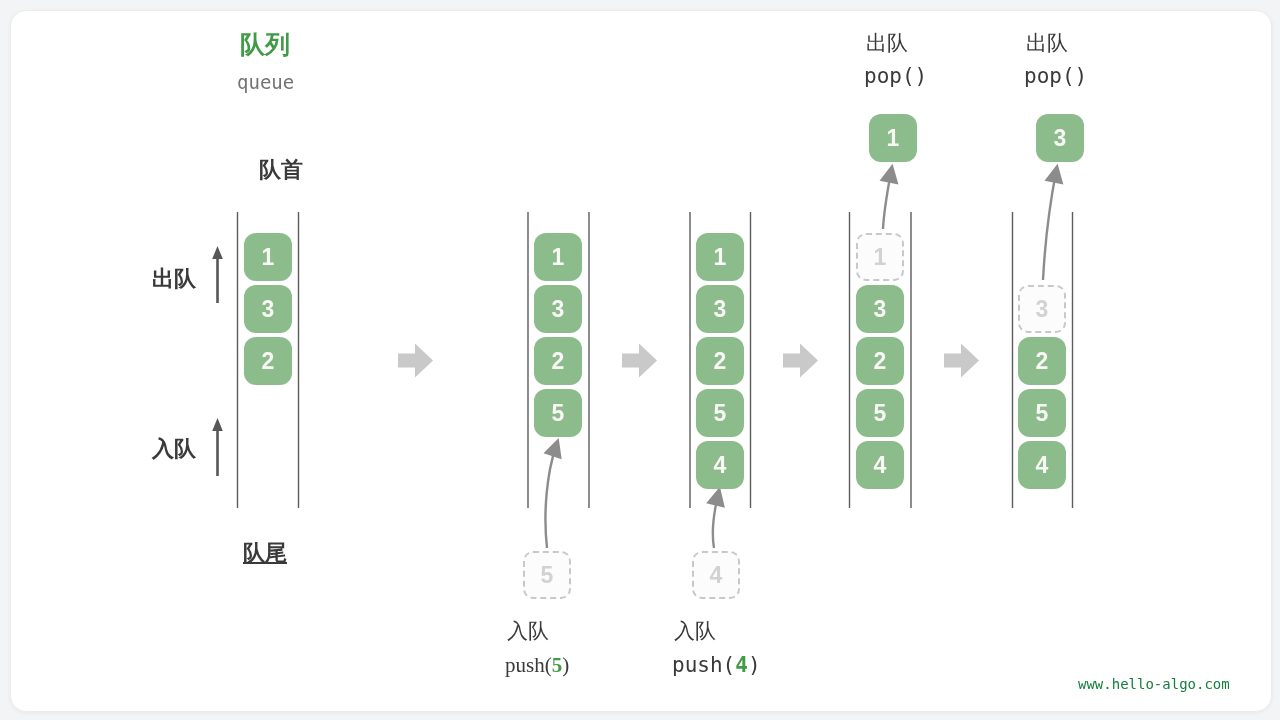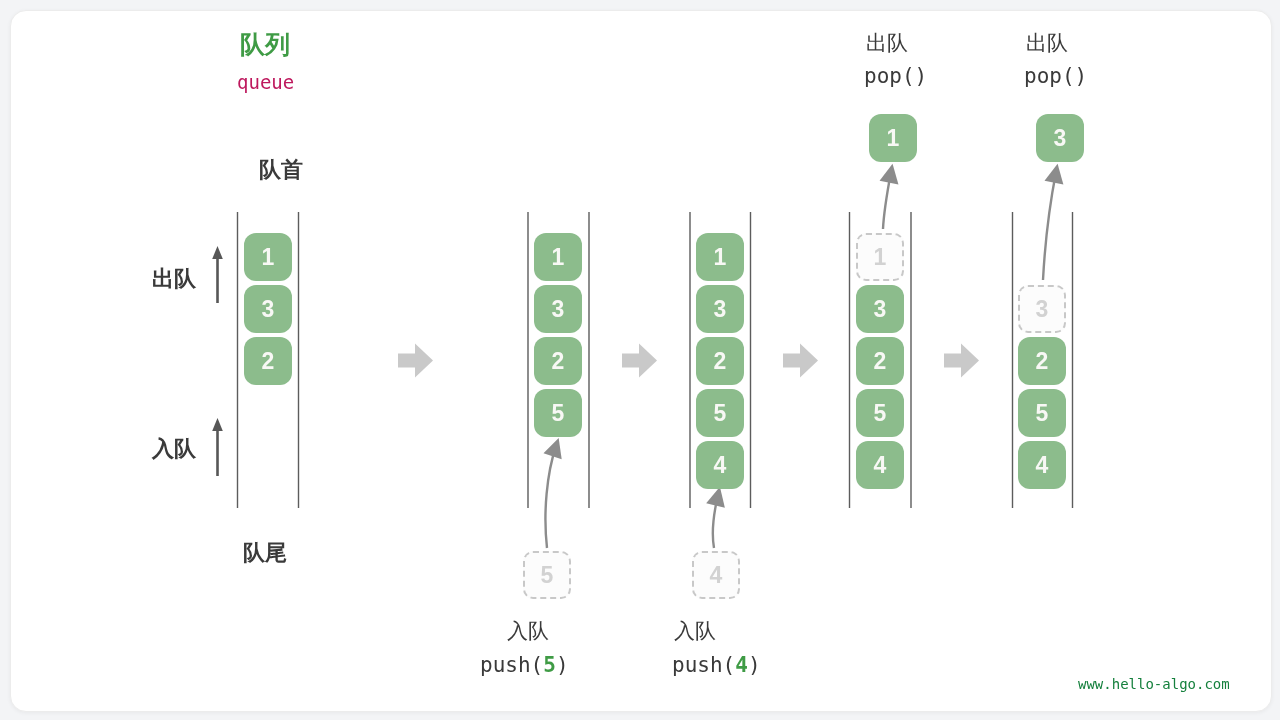--- a/index.html
+++ b/index.html
@@ -10,21 +10,21 @@
   }
   .card {
     position:absolute; left:10px; top:10px; width:1260px; height:700px;
     background:#ffffff; border:1px solid #ececec; border-radius:16px;
     box-shadow:0 1px 4px rgba(0,0,0,0.05);
   }
   .abs { position:absolute; }
   .svg-layer { position:absolute; left:0; top:0; pointer-events:none; }
 
   .title-zh { font-size:25px; font-weight:bold; color:#3f9b45; }
-  .title-en { font-family:"DejaVu Sans Mono", monospace; font-size:19px; color:#be185d; }
+  .title-en { font-family:"DejaVu Sans Mono", monospace; font-size:19px; color:#737373; }
 
   .zh-bold { font-size:22px; font-weight:bold; color:#3a3a3a; white-space:nowrap; }
   .zh      { font-size:21px; color:#3a3a3a; white-space:nowrap; }
   .code    { font-family:"DejaVu Sans Mono", monospace; font-size:21px; color:#3a3a3a; white-space:nowrap; }
   .code .arg { color:#3f9b45; font-weight:bold; }
 
   .vbox {
     position:absolute; width:48px; height:48px; border-radius:12px;
     background:#8cbc8c; color:#f8f8f5;
     font-size:23px; font-weight:bold;
@@ -88,38 +88,38 @@
       <path d="M 714 548 C 711 531 714 512 718 495" marker-end="url(#ah)"></path>
       <path d="M 883 229 C 884 209 888 188 891 172" marker-end="url(#ah)"></path>
       <path d="M 1043 280 C 1045 242 1050 203 1056 172" marker-end="url(#ah)"></path>
     </g>
   </svg>
 
   <div class="abs title-zh" style="left:240px; top:28px;">队列</div>
   <div class="abs title-en" style="left:237px; top:71px;">queue</div>
 
   <div class="abs zh-bold" style="left:243px; top:155px;margin-left:16px;">队首</div>
-  <div class="abs zh-bold" style="left:243px; top:538px;">队尾</div>
+  <div class="abs zh-bold" style="left:243px; top:538px;text-decoration:underline;">队尾</div>
   <div class="abs zh-bold" style="left:152px; top:264px;">出队</div>
   <div class="abs zh-bold" style="left:152px; top:434px;">入队</div>
 
   <div>
     <div class="vbox" style="left:244px; top:233px;">1</div>
     <div class="vbox" style="left:244px; top:285px;">3</div>
     <div class="vbox" style="left:244px; top:337px;">2</div>
   </div>
 
   <div>
     <div class="vbox" style="left:534px; top:233px;">1</div>
     <div class="vbox" style="left:534px; top:285px;">3</div>
     <div class="vbox" style="left:534px; top:337px;">2</div>
     <div class="vbox" style="left:534px; top:389px;">5</div>
     <div class="gbox" style="left:523px; top:551px;">5</div>
     <div class="abs zh" style="left:507px; top:617px;">入队</div>
-    <div class="abs code" style="left:480px; top:653px;"><span>push(</span><span class="arg">5</span><span>)</span></div>
+    <div class="abs code" style="left:505px; top:653px;font-family:Liberation Serif, serif;"><span>push(</span><span class="arg">5</span><span>)</span></div>
   </div>
 
   <div>
     <div class="vbox" style="left:696px; top:233px;">1</div>
     <div class="vbox" style="left:696px; top:285px;">3</div>
     <div class="vbox" style="left:696px; top:337px;">2</div>
     <div class="vbox" style="left:696px; top:389px;">5</div>
     <div class="vbox" style="left:696px; top:441px;">4</div>
     <div class="gbox" style="left:692px; top:551px;">4</div>
     <div class="abs zh" style="left:674px; top:617px;">入队</div>

